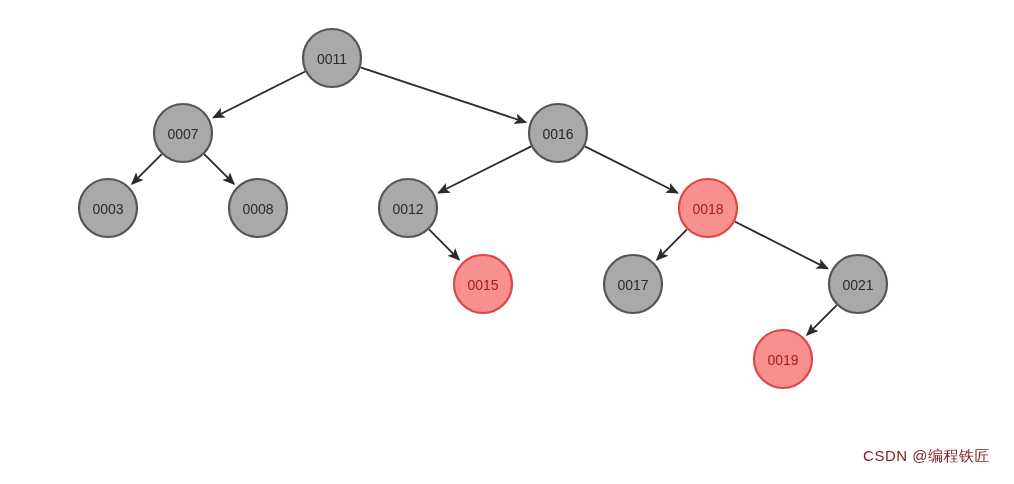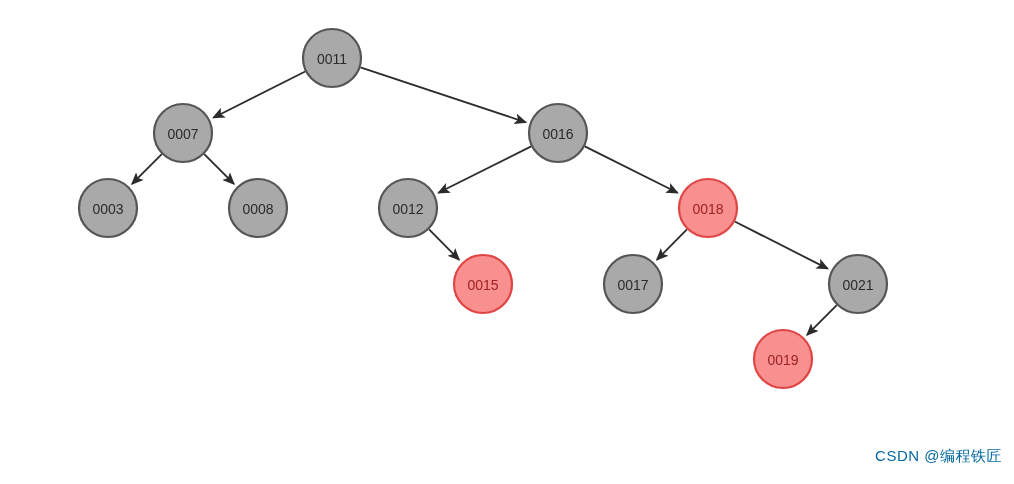--- a/index.html
+++ b/index.html
@@ -45,23 +45,23 @@
   }
   .label-gray { fill: #2b2b2b; }
   .label-red  { fill: #a02222; }
   .edge-line {
     stroke: #2b2b2b;
     stroke-width: 1.8px;
     fill: none;
   }
   .watermark {
     position: absolute;
-    right: 12px;
+    right: 24px;
     bottom: 18px;
-    color: #0369a1;
+    color: #7f1d1d;
     font-family: "Liberation Sans", sans-serif;
     font-size: 15px;
     letter-spacing: 0.5px;
     white-space: nowrap;
     user-select: none;
   }
 </style>
 </head>
 <body>
 

